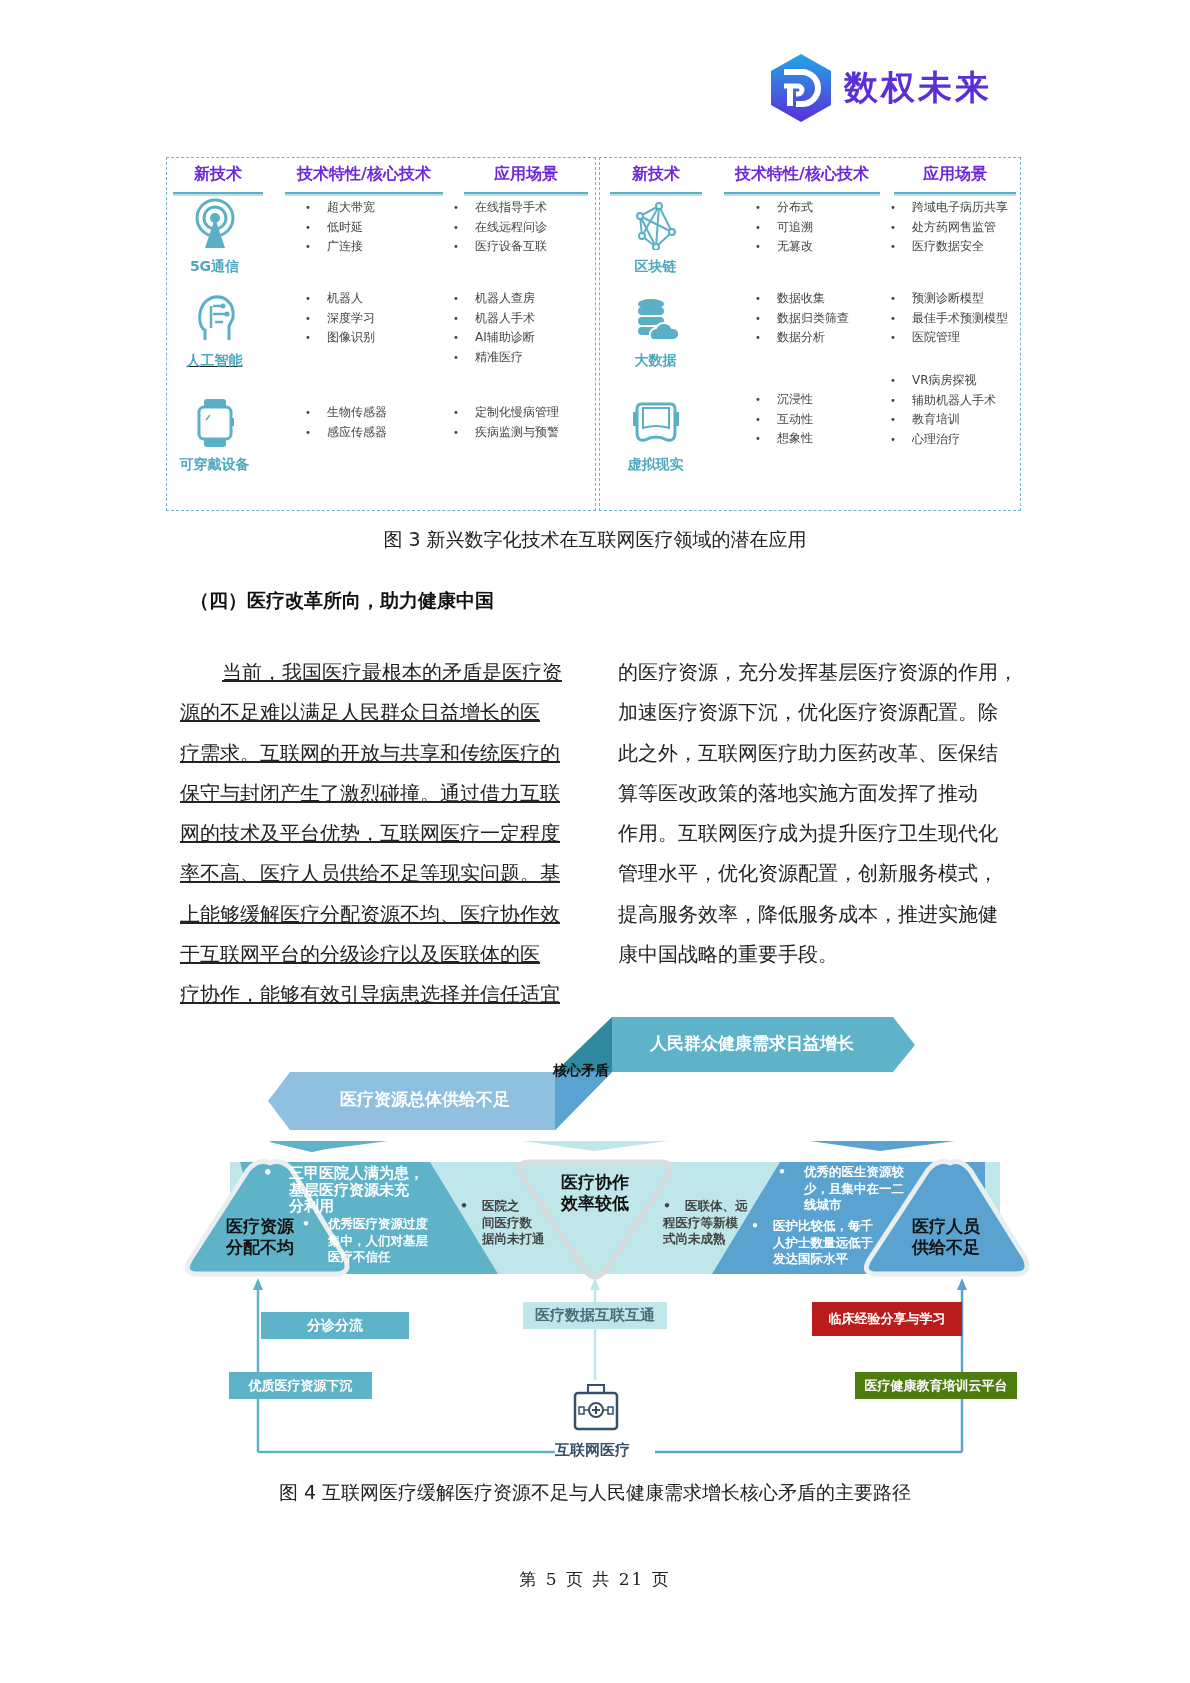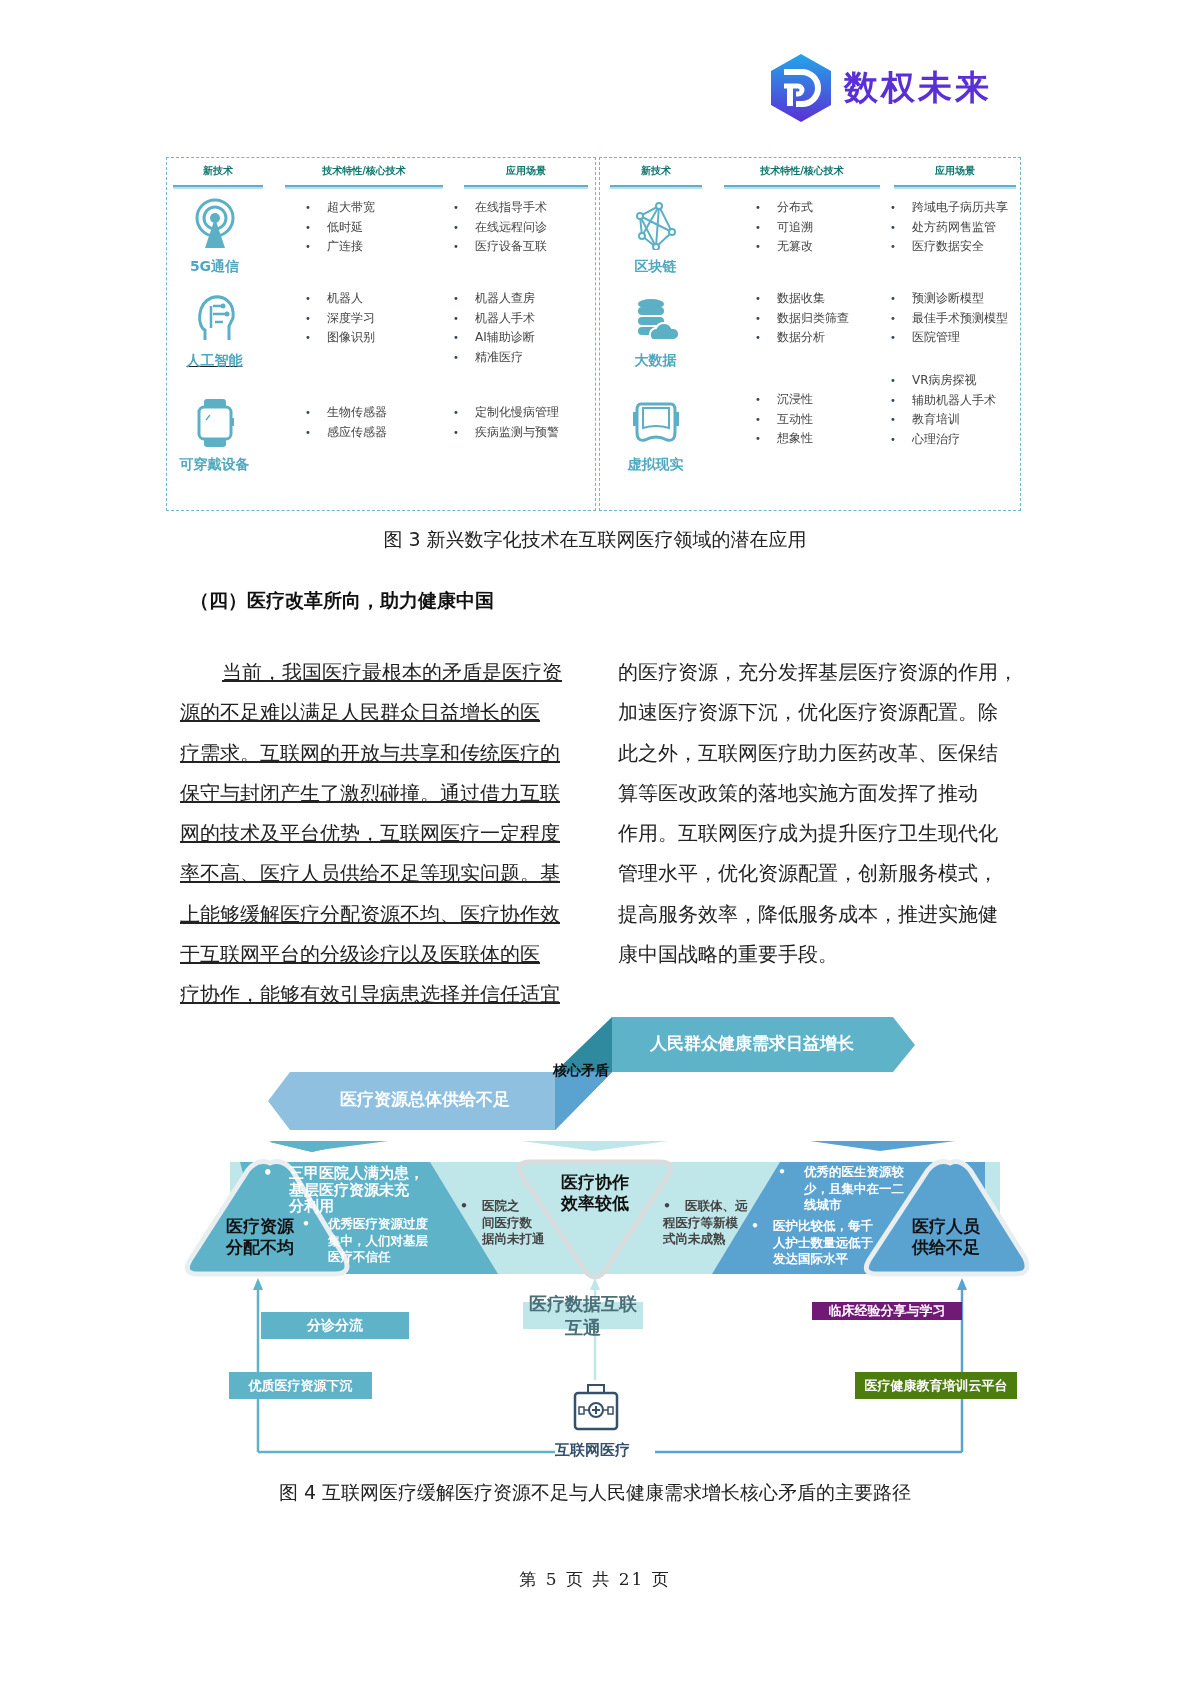--- a/index.html
+++ b/index.html
@@ -3,21 +3,21 @@
 <meta charset="utf-8">
 <style>
   html, body { margin:0; padding:0; background:#ffffff; }
   body { width:1190px; height:1683px; position:relative; overflow:hidden; font-family:"DejaVu Sans", "Liberation Sans", sans-serif; color:#222; }
   .abs { position:absolute; }
   
   .logo { left:768px; top:52px; display:flex; align-items:center; }
   .logo-text { font-size:34px; font-weight:bold; color:#5a2fd6; letter-spacing:3px; margin-left:10px; }
   
   .tbox { top:157px; height:352px; border:1px dashed #6fb6c9; }
-  .thead { position:absolute; top:6px; font-size:10px; font-weight:bold; color:#0f766e; text-align:center; }
+  .thead { position:absolute; top:6px; font-size:16px; font-weight:bold; color:#6d28d9; text-align:center; }
   .thead .rule { height:4px; margin-top:7px; background:linear-gradient(#5cb0c6 0 60%, #bfe0e8 60% 100%); }
   .tech { position:absolute; width:95px; text-align:center; }
   .tech .lbl { font-size:14px; font-weight:bold; color:#4fa8c0; margin-top:4px; }
   .blist { position:absolute; font-size:12px; color:#444; line-height:19.5px; list-style:none; margin:0; padding:0; }
   .blist li::before { content:"•"; color:#345; display:inline-block; width:22px; font-size:10px; }
   .caption { font-size:19px; color:#222; text-align:center; width:1190px; left:0; }
   .heading { left:190px; top:588px; font-size:19px; font-weight:bold; color:#111; }
   .body-col { font-size:20px; line-height:40.3px; color:#222; text-align:justify; }
   .footer { left:0; width:1190px; text-align:center; top:1568px; font-size:17px; color:#222; font-family:"DejaVu Serif", serif; letter-spacing:2px; }
   
@@ -295,22 +295,22 @@
     <div>人护士数量远低于</div>
     <div>发达国际水平</div>
   </div>
   <div class="abs" style="left:896px;top:1216px;width:100px;text-align:center;font-size:17px;font-weight:bold;color:#111;line-height:21px;">
     <div>医疗人员</div>
       <div>供给不足</div>
   </div>
 
   <div class="pill" style="left:261px;top:1312px;width:148px;height:27px;background:#5fb3c8;">分诊分流</div>
   <div class="pill" style="left:229px;top:1372px;width:143px;height:27px;background:#5fb3c8;font-size:13px;">优质医疗资源下沉</div>
-  <div class="pill" style="left:523px;top:1302px;width:120px;height:27px;background:#bfe6e8;color:#4a6f78;font-size:18px;">医疗数据互联互通</div>
-  <div class="pill" style="left:812px;top:1302px;width:150px;height:18px;background:#701a75;font-size:13px;">临床经验分享与学习</div>
+  <div class="pill" style="left:523px;top:1302px;width:144px;height:27px;background:#bfe6e8;color:#4a6f78;font-size:15px;">医疗数据互联互通</div>
+  <div class="pill" style="left:812px;top:1302px;width:150px;height:34px;background:#b91c1c;font-size:13px;">临床经验分享与学习</div>
   <div class="pill" style="left:855px;top:1372px;width:162px;height:27px;background:#4d7c0f;font-size:13px;">医疗健康教育培训云平台</div>
 
   <svg class="abs" style="left:573px;top:1383px;" width="46" height="48" viewBox="0 0 46 48">
     <rect x="15" y="2" width="16" height="8" fill="#fff" stroke="#34506a" stroke-width="2"></rect>
     <rect x="2" y="10" width="42" height="36" rx="3" fill="#fff" stroke="#34506a" stroke-width="2.5"></rect>
     <circle cx="23" cy="27" r="7" fill="none" stroke="#34506a" stroke-width="2"></circle>
     <path d="M23 23 V31 M19 27 H27" stroke="#34506a" stroke-width="2"></path>
     <rect x="6" y="24" width="5" height="7" fill="none" stroke="#34506a" stroke-width="1.5"></rect>
     <rect x="35" y="24" width="5" height="7" fill="none" stroke="#34506a" stroke-width="1.5"></rect>
     <line x1="11" y1="27" x2="16" y2="27" stroke="#34506a" stroke-width="1.5"></line>

